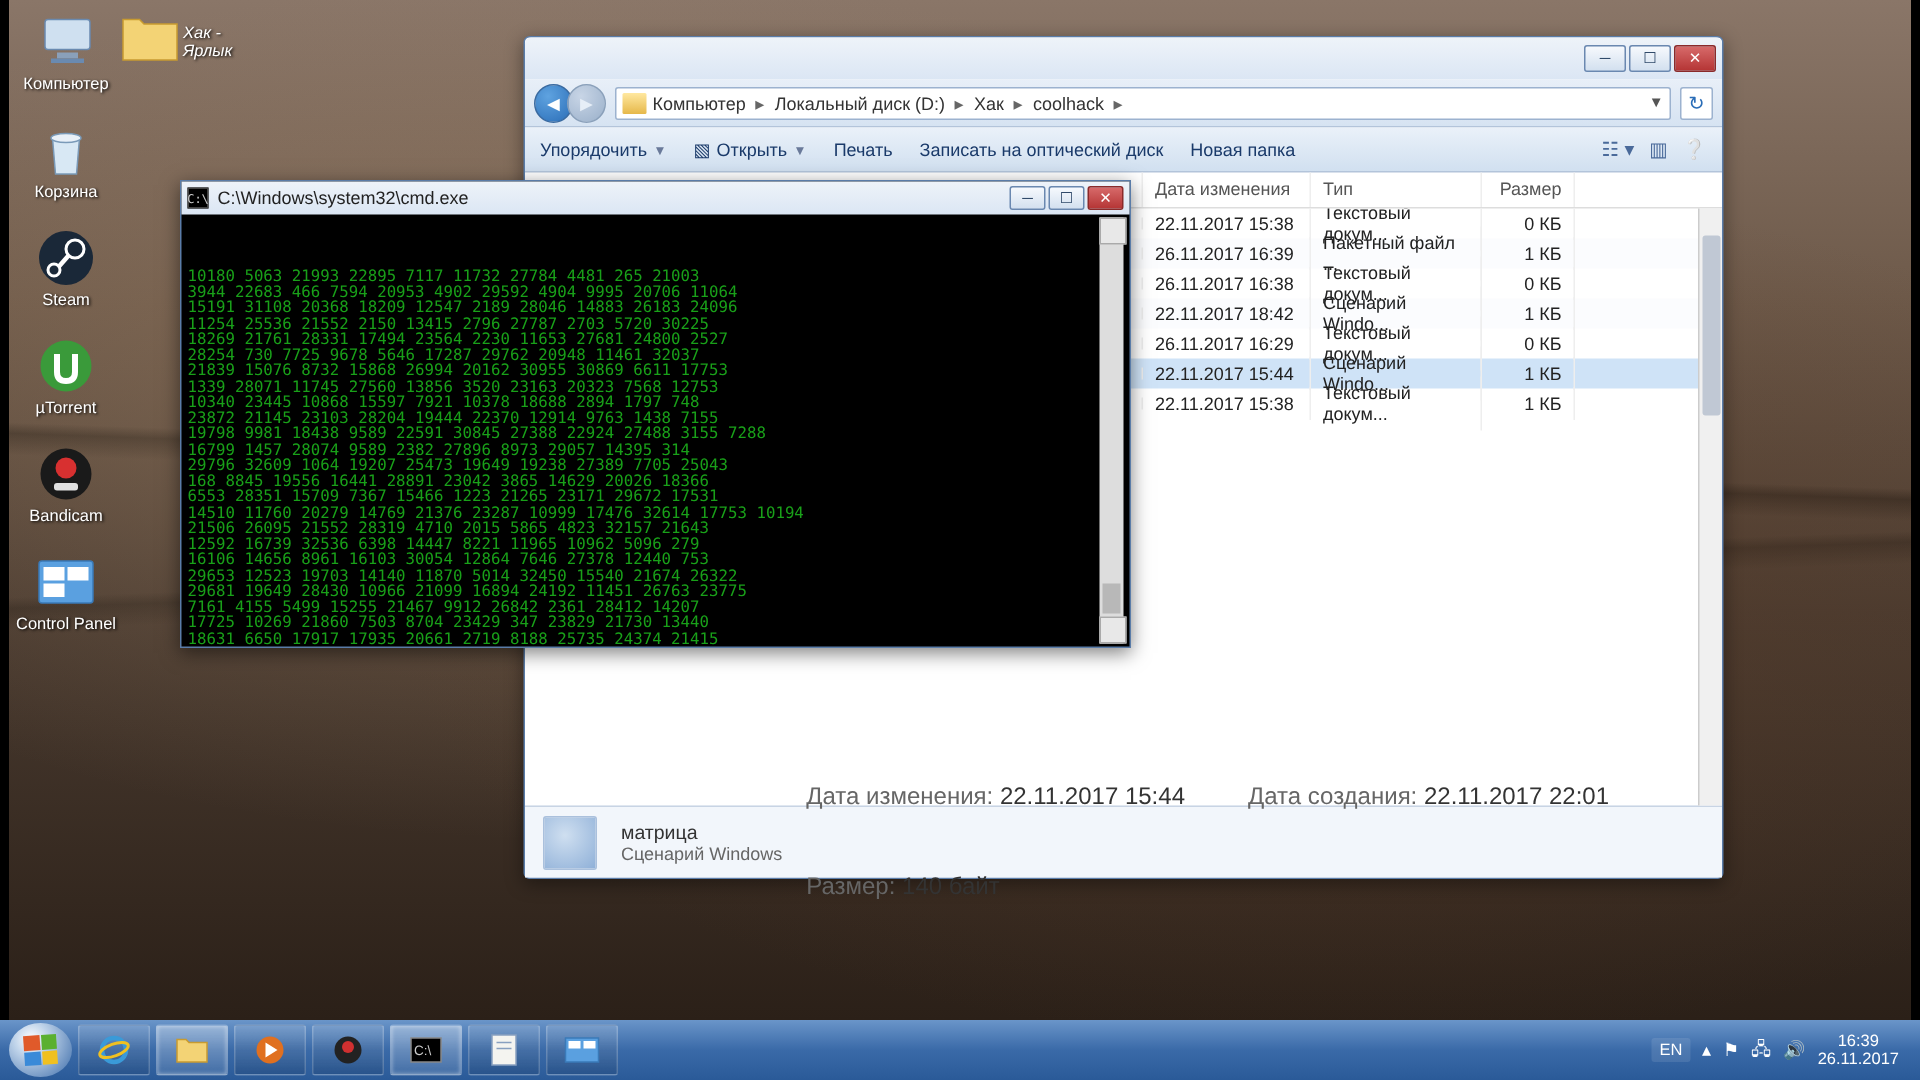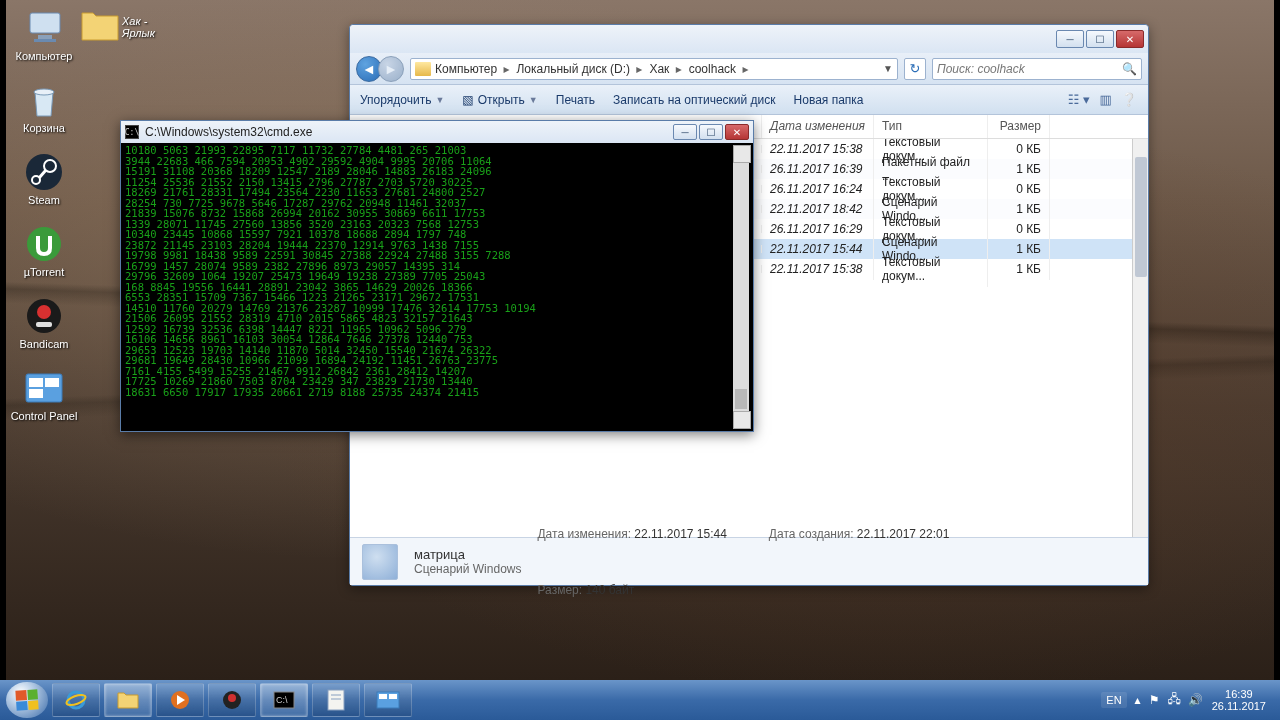--- a/index.html
+++ b/index.html
@@ -39,45 +39,45 @@
 
 .exp-toolbar { height:30px; background:linear-gradient(#eaf1f9,#d1e0f0); border-bottom:1px solid #b3c4da; display:flex; align-items:center; padding:0 10px; gap:18px; font-size:12px; color:#1a3a6a; }
 .exp-toolbar .tbtn { display:flex; align-items:center; gap:4px; cursor:default; }
 .exp-toolbar .tbtn .dd { font-size:9px; color:#6a7a9a; }
 .exp-toolbar .right { margin-left:auto; display:flex; gap:10px; align-items:center; }
 .exp-toolbar .right span { font-size:13px; color:#4a6a9a; }
 
 .exp-header-row { height:24px; border-bottom:1px solid #ddd; display:flex; font-size:12px; color:#555; }
 .exp-header-row > div, .frow > div { padding:4px 8px; border-right:1px solid #eee; }
 .col-name { width:412px; }
-.col-date { width:112px;font-style:italic; }
+.col-date { width:112px; }
 .col-type { width:114px; }
 .col-size { width:62px; text-align:right; }
 
 .exp-body { flex:1; display:flex; position:relative; }
 .filelist { flex:1; overflow:hidden; font-size:12px; }
 .frow { height:20px; display:flex; align-items:center; color:#222; }
 .frow.sel { background:#cfe3f7; }
 .frow:nth-child(even):not(.sel) { background:#fbfcfe; }
 .scrollbar-v { width:16px; background:#f0f0f0; border-left:1px solid #ccc; position:relative; }
 .scrollbar-v .thumb { position:absolute; left:2px; top:18px; width:12px; height:120px; background:#c0c8d4; border-radius:2px; }
 
 .details-pane { height:48px; border-top:1px solid #c8d4e4; background:#f2f6fb; display:flex; align-items:center; padding:6px 12px; gap:16px; font-size:12px; color:#333; }
 .details-pane .icon { width:36px; height:36px; background:radial-gradient(circle at 40% 35%, #cfdff0,#8fb0d8); border:1px solid #aac0dc; border-radius:2px; }
-.details-pane .meta { display:grid; grid-template-columns:auto auto; column-gap:40px; row-gap:2px; font-size:12px;gap:42px; }
+.details-pane .meta { display:grid; grid-template-columns:auto auto; column-gap:40px; row-gap:2px; font-size:16px;gap:42px; }
 .details-pane .meta b { font-weight:normal; color:#666; }
 
 
 .cmd { position:absolute; left:120px; top:120px; width:634px; height:312px; border:1px solid #5a7ca8; background:#000; box-shadow:0 3px 12px rgba(0,0,0,.5); display:flex; flex-direction:column; }
 .cmd-title { height:22px; background:linear-gradient(#eef3f9,#dbe6f4); display:flex; align-items:center; padding:0 4px; gap:6px; font-size:12px; color:#222; }
 .cmd-title .cmd-ico { width:14px; height:14px; background:#000; border:1px solid #444; display:flex; align-items:center; justify-content:center; color:#ccc; font-size:8px; font-family:monospace; }
 .cmd-title .btns { margin-left:auto; display:flex; gap:2px; }
 .cmd-title .btns .win-btn { width:24px; height:16px; }
 .cmd-body { flex:1; padding:2px 4px; overflow:hidden; display:flex; }
-.cmd-text { font-family:"Lucida Console",monospace; font-size:10.5px; line-height:10.5px; color:#19a019; white-space:pre; flex:1; }
+.cmd-text { font-family:"Lucida Console",monospace; font-size:10.5px; line-height:10.5px; color:#19a019; white-space:pre; flex:1;margin-top:34px; }
 .cmd-sb { width:16px; background:#ddd; position:relative; }
 .cmd-sb::before, .cmd-sb::after { content:""; position:absolute; left:0; width:16px; height:16px; background:#e8e8e8; border:1px solid #aaa; }
 .cmd-sb::before { top:0; } .cmd-sb::after { bottom:0; }
 .cmd-sb .thumb { position:absolute; left:2px; bottom:20px; width:12px; height:20px; background:#b8b8b8; }
 
 
 .taskbar { position:absolute; left:0; bottom:0; width:1280px; height:40px; background:linear-gradient(#6a95c9,#3a6aa8 50%,#2a5a98); display:flex; align-items:center; padding:0 6px; gap:4px; }
 .start { width:42px; height:36px; border-radius:50%; background:radial-gradient(circle at 35% 30%, #fff, #c0d4ea 30%, #3a6aa8); display:flex; align-items:center; justify-content:center; }
 .start-flag { width:22px; height:20px; display:grid; grid-template-columns:1fr 1fr; grid-template-rows:1fr 1fr; gap:1px; transform:rotate(-4deg); }
 .start-flag span:nth-child(1){background:#e05a2a;} .start-flag span:nth-child(2){background:#5ab030;}
@@ -178,24 +178,20 @@
       </div>
       <div class="addr">
         <div class="folder-icon"></div>
         <span class="crumb">Компьютер</span>
         <span class="crumb">Локальный диск (D:)</span>
         <span class="crumb">Хак</span>
         <span class="crumb">coolhack</span>
         <span class="dd">▼</span>
       </div>
       <div class="refresh">↻</div>
-      <div class="searchbox">
-        <span>Поиск: coolhack</span>
-        <span class="sico">🔍</span>
-      </div>
     </div>
     <div class="exp-toolbar">
       <div class="tbtn">
           <span>Упорядочить</span>
           <span class="dd">▼</span>
         </div>
       <div class="tbtn">
           <span>▧</span>
           <span>Открыть</span>
           <span class="dd">▼</span>
@@ -230,21 +226,21 @@
             <div class="col-size">0 КБ</div>
           </div>
           <div class="frow">
             <div class="col-name"></div>
             <div class="col-date">26.11.2017 16:39</div>
             <div class="col-type">Пакетный файл ...</div>
             <div class="col-size">1 КБ</div>
           </div>
           <div class="frow">
             <div class="col-name"></div>
-            <div class="col-date">26.11.2017 16:24</div>
+            <div class="col-date">26.11.2017 16:38</div>
             <div class="col-type">Текстовый докум...</div>
             <div class="col-size">0 КБ</div>
           </div>
           <div class="frow">
             <div class="col-name"></div>
             <div class="col-date">22.11.2017 18:42</div>
             <div class="col-type">Сценарий Windo...</div>
             <div class="col-size">1 КБ</div>
           </div>
           <div class="frow">

